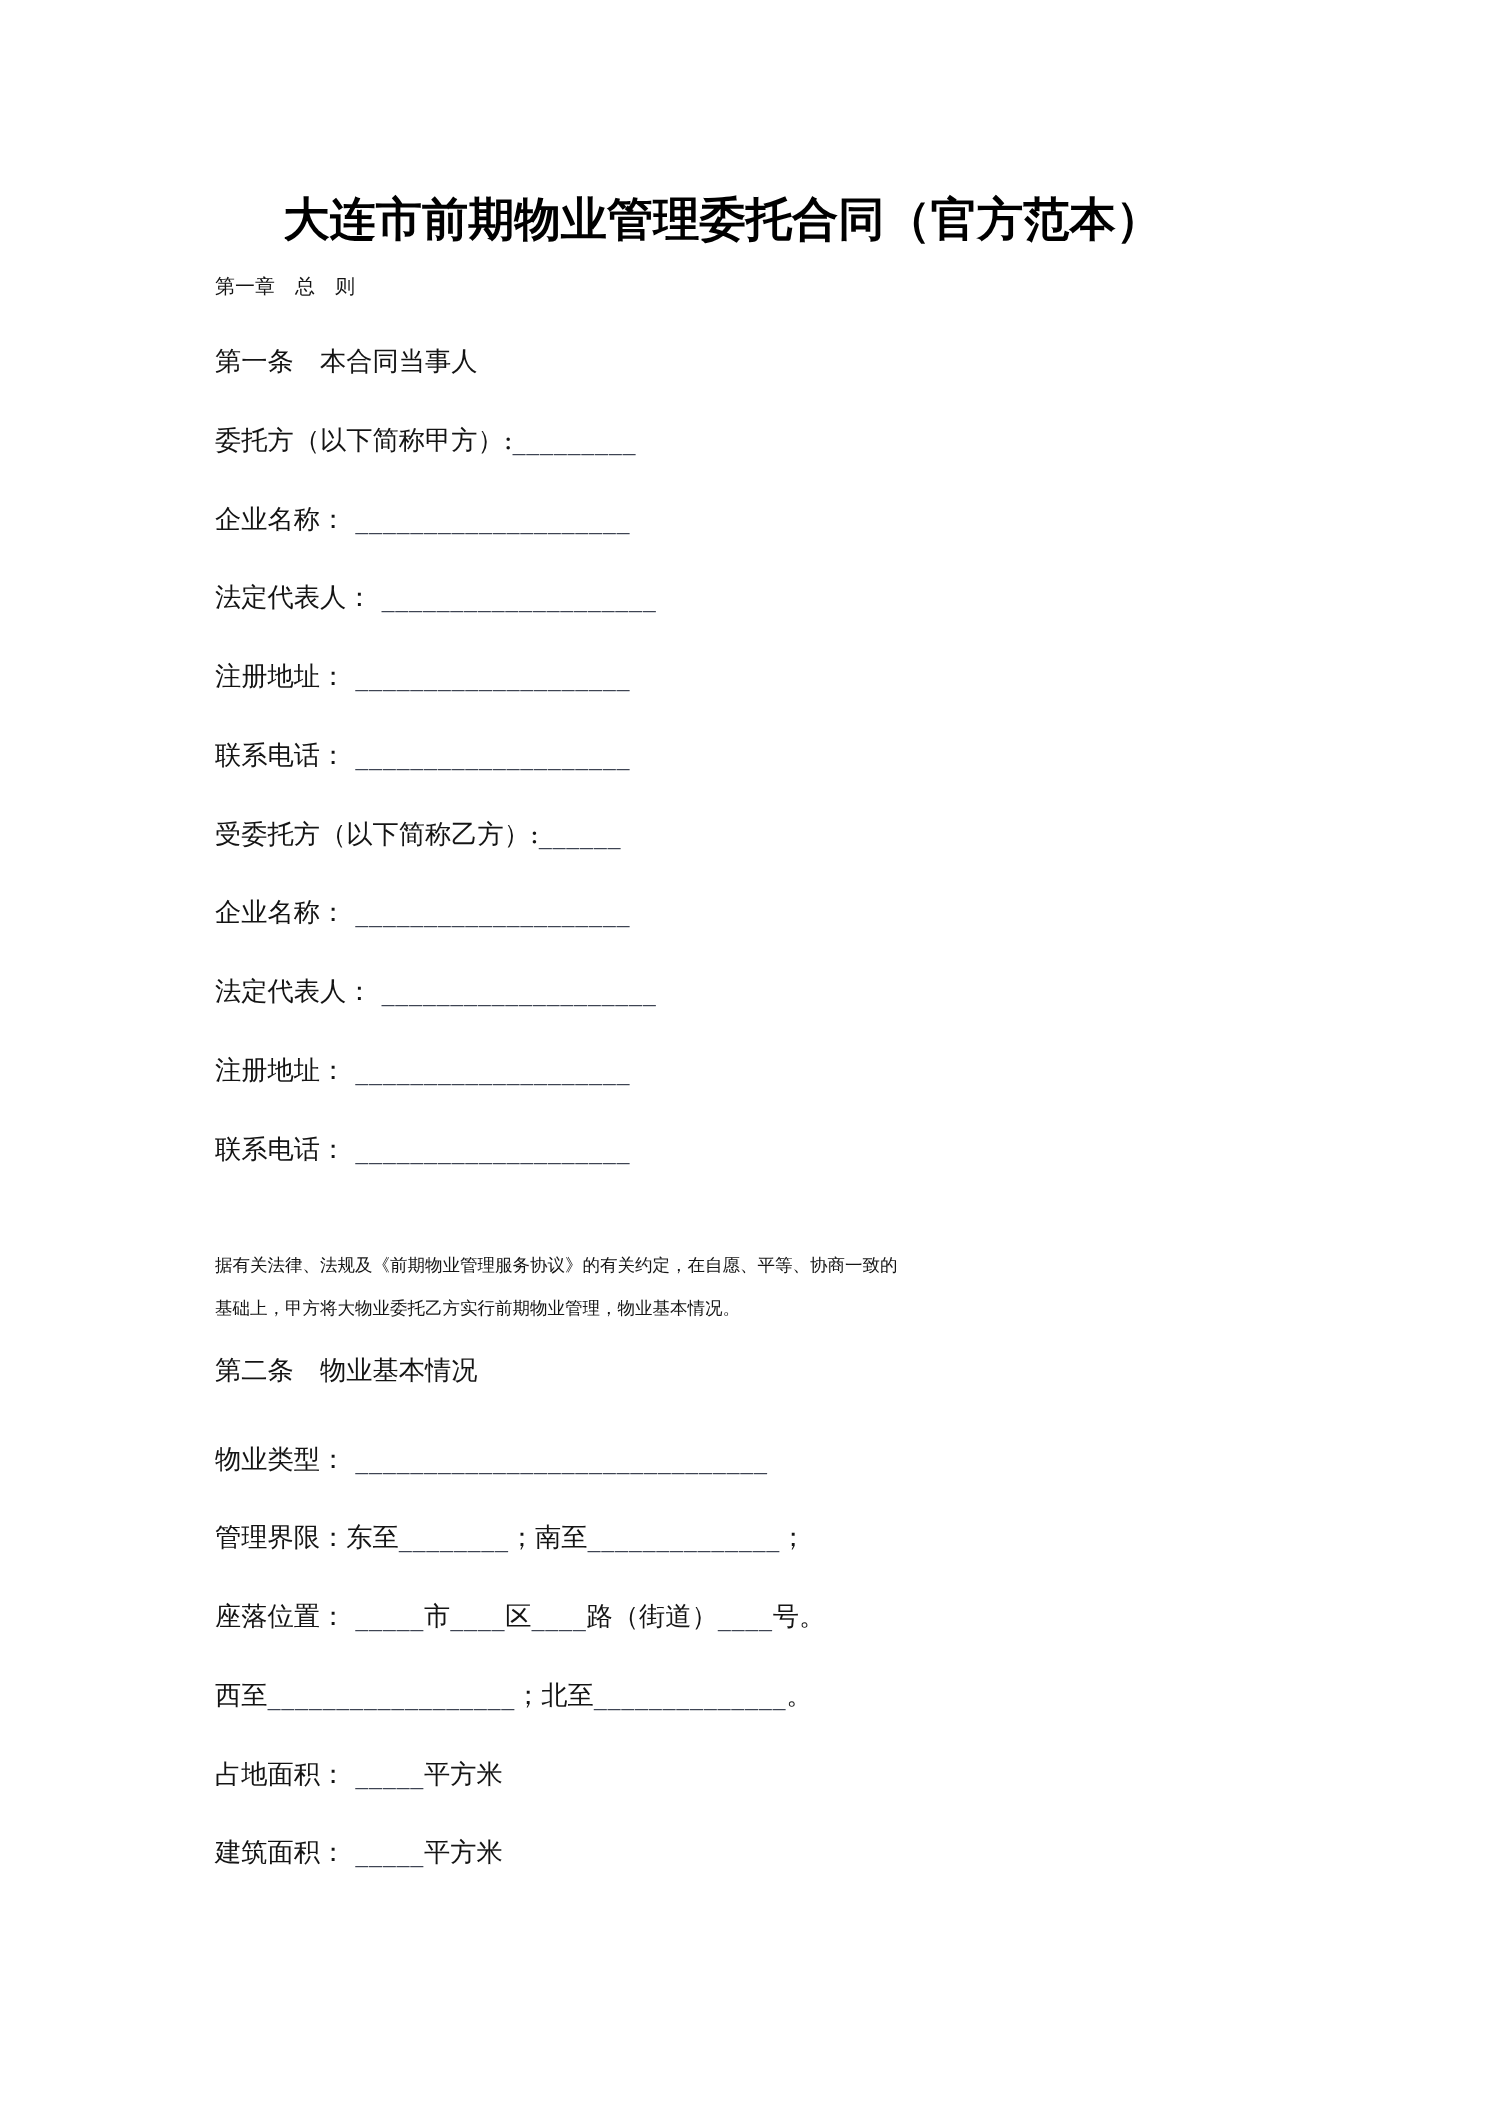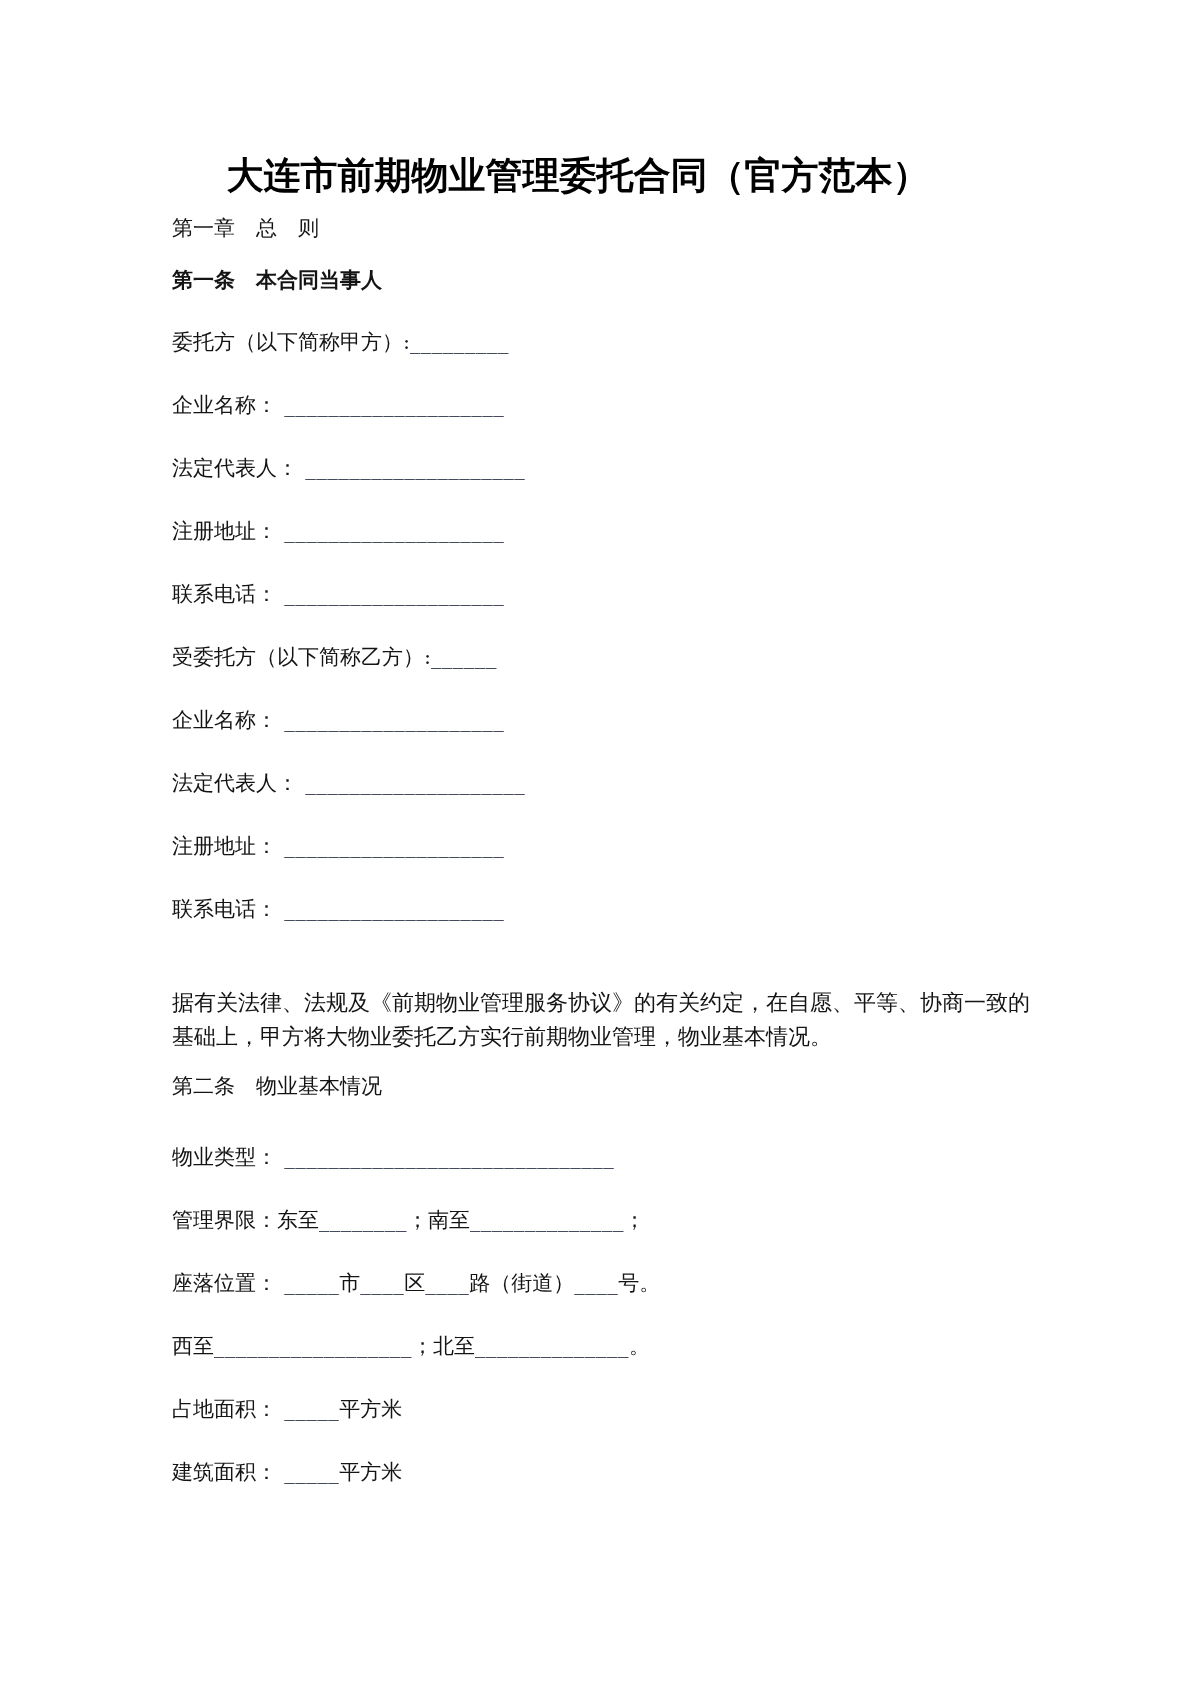--- a/index.html
+++ b/index.html
@@ -26,35 +26,35 @@
     line-height: 54px;
     font-weight: 700;
     color: #000000;
     text-align: center;
     white-space: nowrap;
     position: relative;
     left: -28px;
   }
   p.chapter {
     margin: 15px 0 0 0;
-    font-size: 21px;
+    font-size: 16px;
     line-height: 23px;
   }
   p.line {
     margin: 40px 0 0 0;
     font-size: 21px;
     line-height: 23px;
     white-space: nowrap;
   }
-  p.article1 { margin-top: 28px; font-weight: bold; }
+  p.article1 { margin-top: 38px; }
   p.article2 { margin-top: 21px; font-family: Liberation Serif, serif; }
   p.first-field-2 { margin-top: 48px; }
   p.preamble {
     margin: 65px 0 0 0;
-    font-size: 22px;
+    font-size: 14px;
     line-height: 34px;
   }
   .pl { display: block; }
   .u {
     color: #0f172a;
     letter-spacing: 0.5px;
   }
 </style>
 </head>
 <body>

